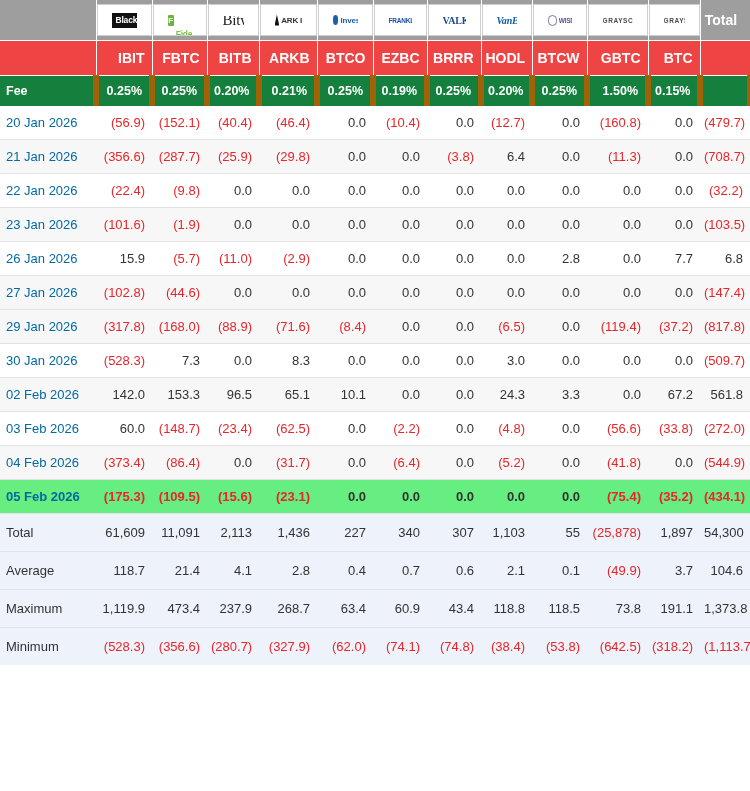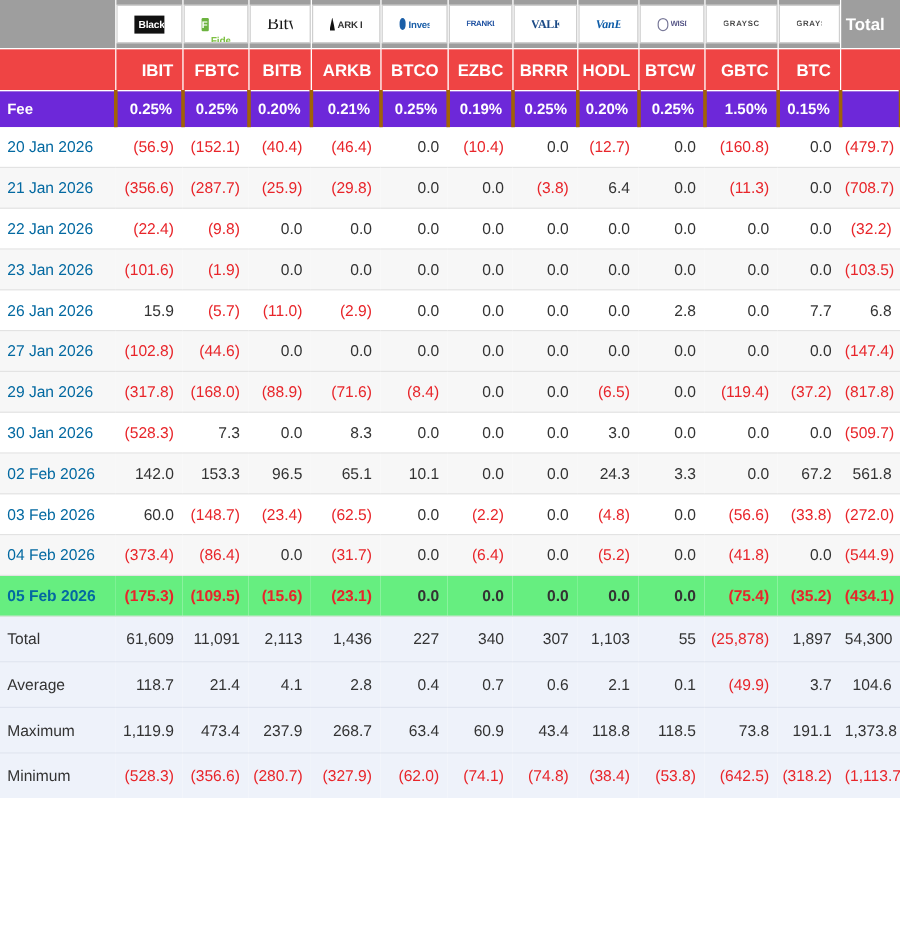--- a/index.html
+++ b/index.html
@@ -103,27 +103,27 @@
     text-align: right;
     padding: 9px 7px 9px 4px !important;
     border-right: 1px solid #ffffff;
     border-bottom: 1px solid #ffffff;
     white-space: nowrap;
   }
   tr.ticker-row td.first { text-align: left; }
 
   
   tr.fee-row td {
-    background: #6d28d9;
+    background: #15803d;
     color: #ffffff;
     font-weight: bold;
     font-size: 12.5px;
     text-align: right;
     padding: 8px 7px 8px 4px !important;
-    border-right: 3px solid #a16207;
+    border-right: 6px solid #a16207;
     white-space: nowrap;
   }
   tr.fee-row td.first {
     text-align: left;
     padding-left: 6px !important;
   }
 
   
   tr.data-row td {
     border-bottom: 1px solid #e3e3e3;

